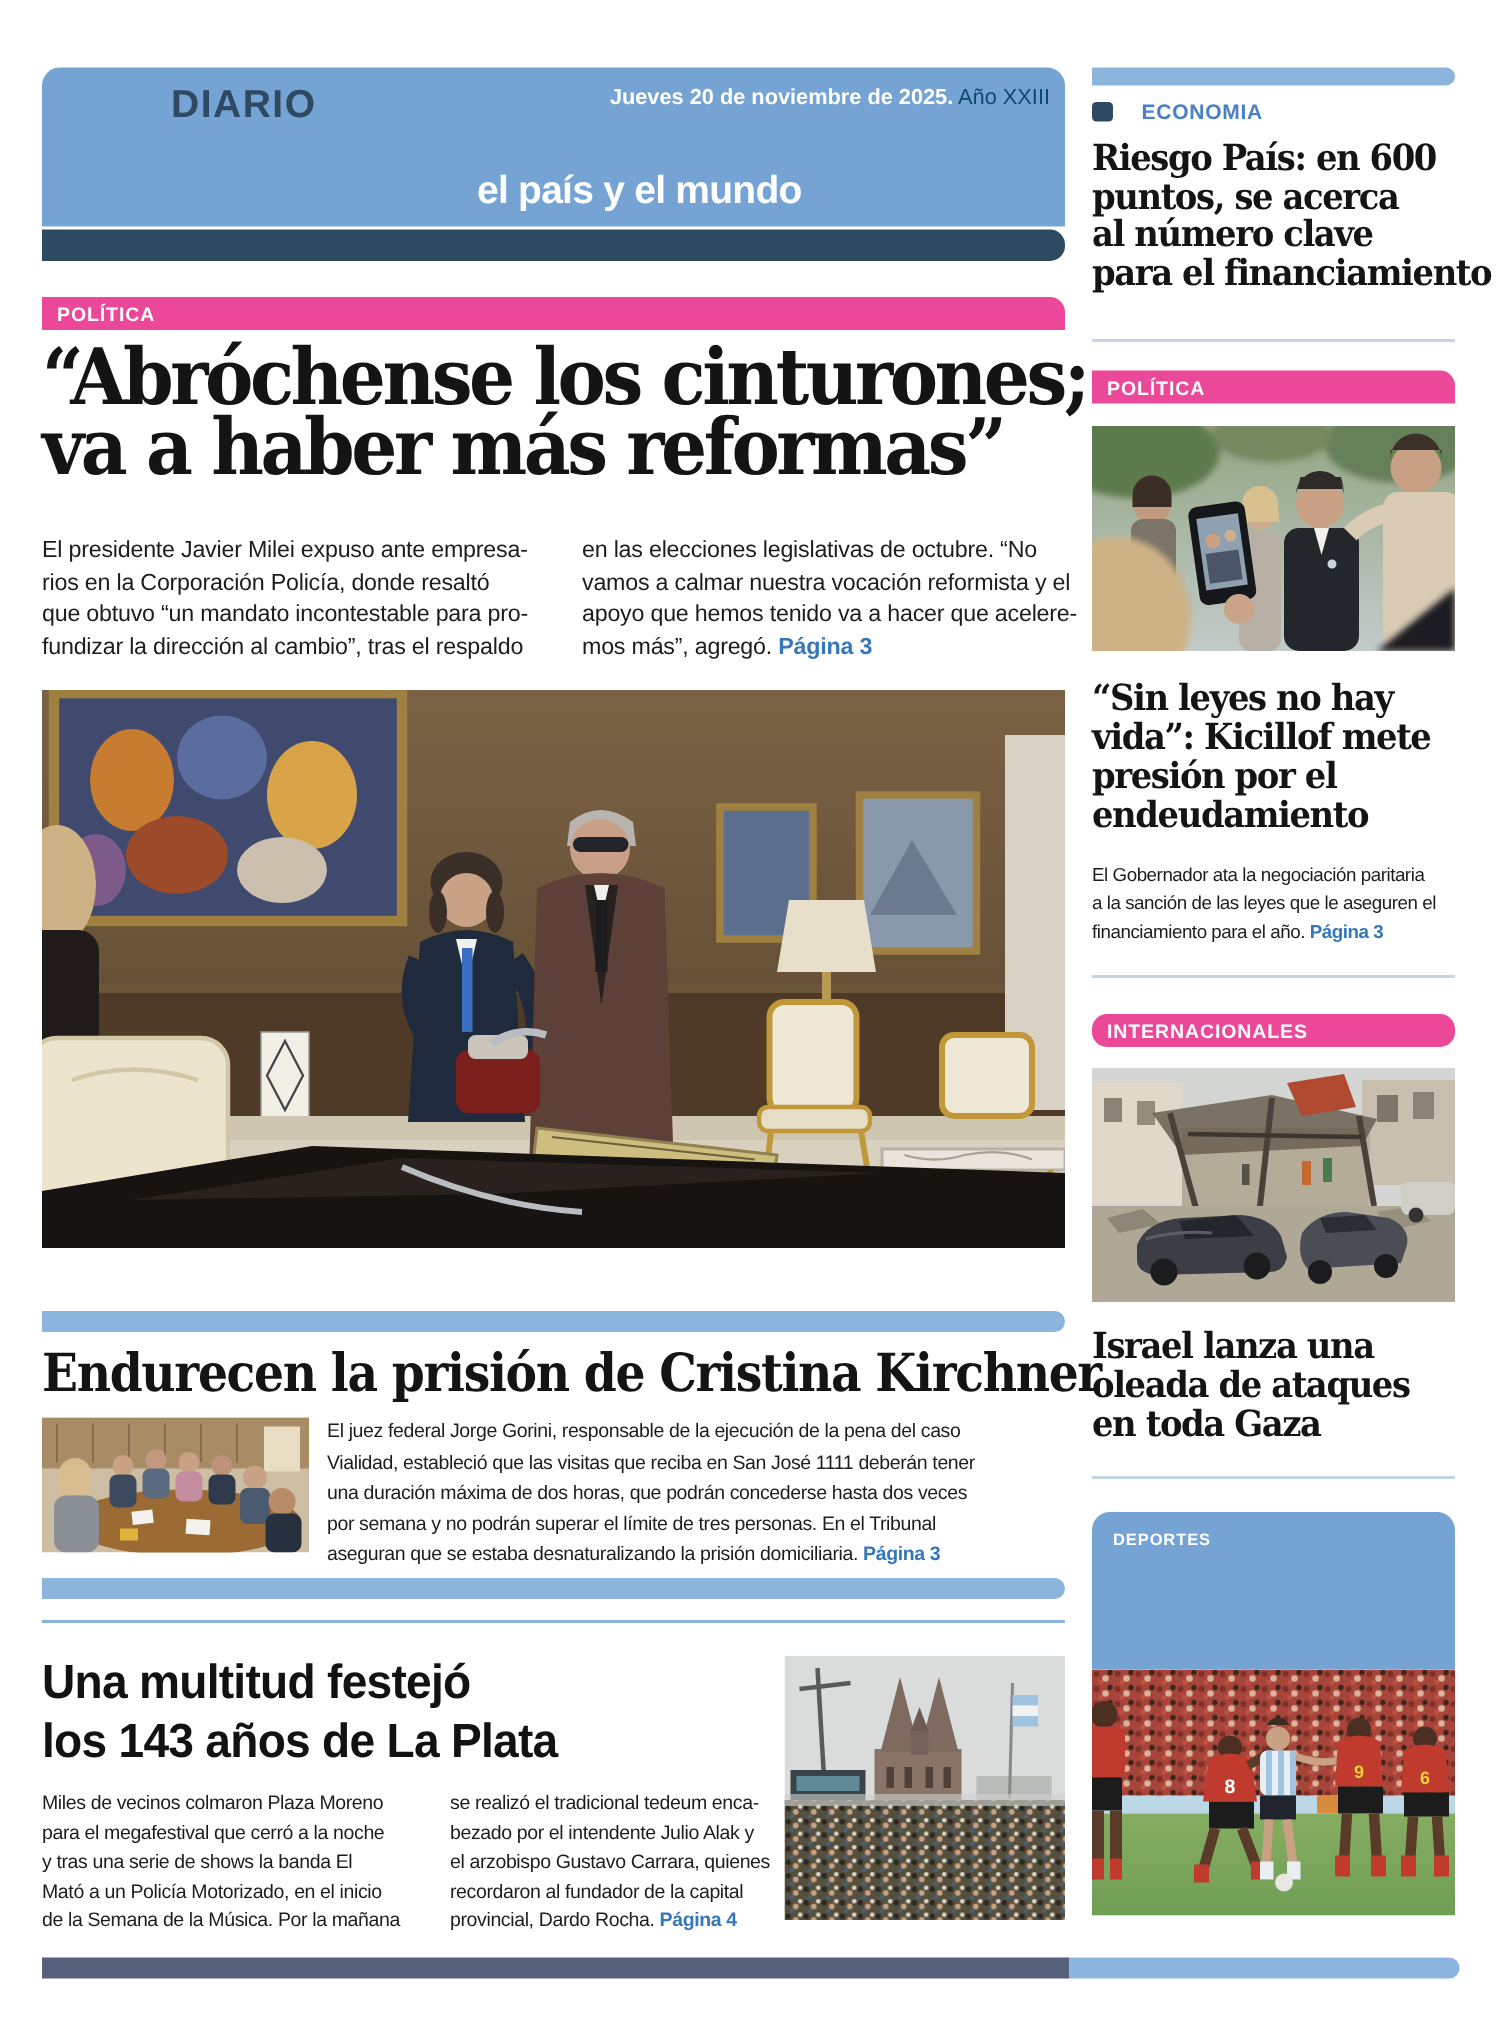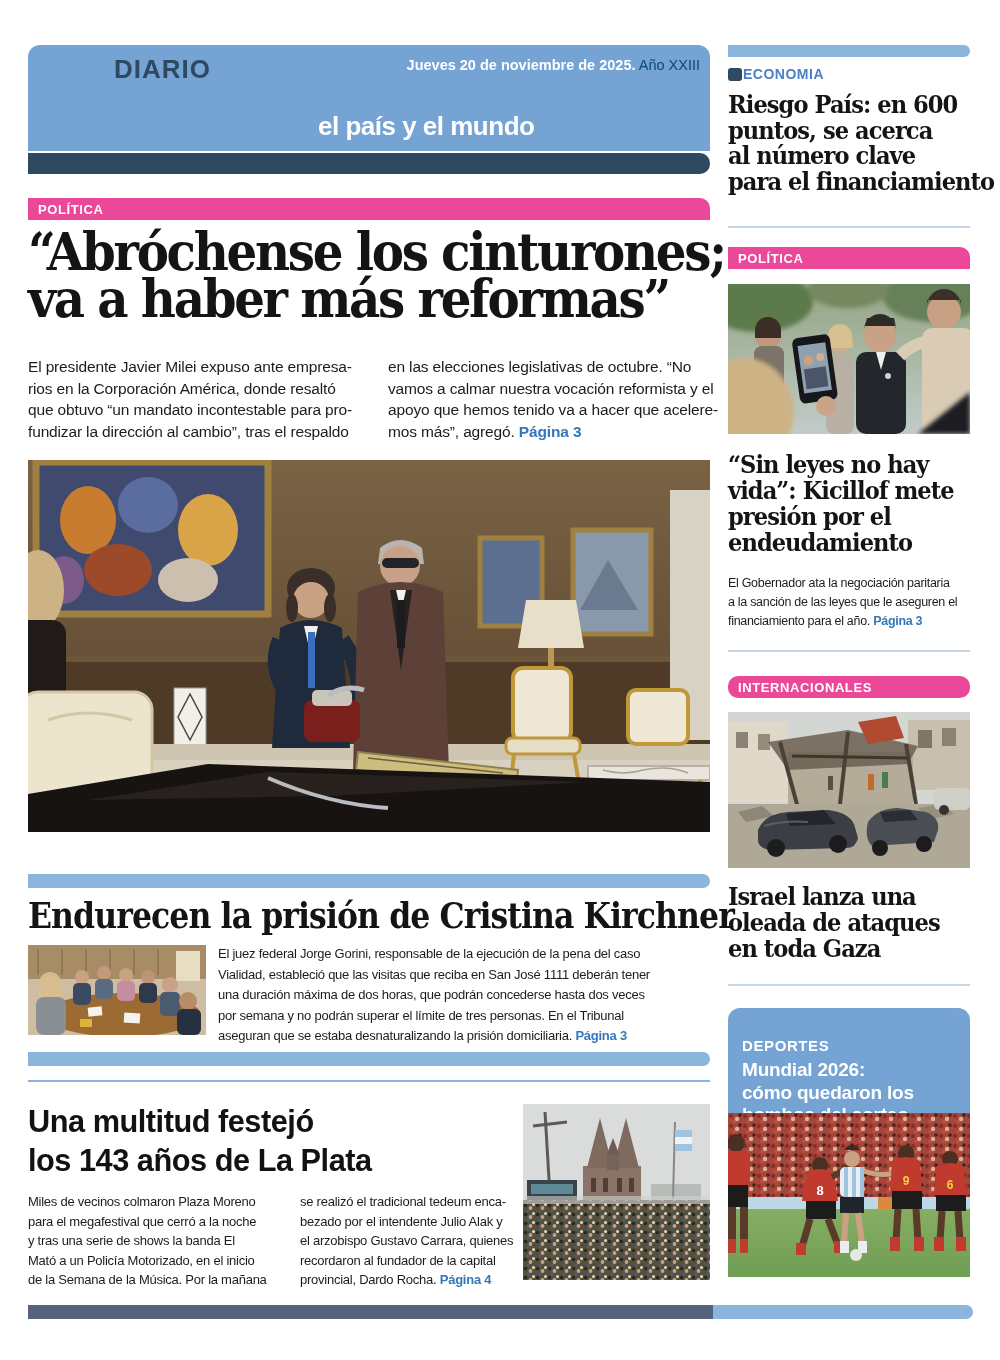--- a/index.html
+++ b/index.html
@@ -55,28 +55,28 @@
   .divider1{left:28px;top:874px;width:682px;height:14px;}
   .divider2{left:28px;top:1052px;width:682px;height:14px;}
   .thinline-main{left:28px;top:1080px;width:682px;height:2px;background:#8ab4de;}
   .topbar-right{left:728px;top:45px;width:242px;height:12px;background:#8cb5de;border-radius:0 6px 6px 0;}
   .thinline-r{width:242px;height:2px;background:#c5d4e6;left:728px;}
   .tl-r1{top:226px;} .tl-r2{top:650px;} .tl-r3{top:984px;}
   .bottombar-dark{left:28px;top:1305px;width:685px;height:14px;background:#55617a;}
   .bottombar-light{left:713px;top:1305px;width:260px;height:14px;background:#8cb5de;border-radius:0 7px 7px 0;}
 
   
-  .eco-label{left:728px;top:66px;display:flex;align-items:center;gap:1px;text-align:center;}
+  .eco-label{left:728px;top:66px;display:flex;align-items:center;gap:19px;text-align:center;}
   .eco-square{width:14px;height:13px;background:#2e4a63;border-radius:3px;}
   .eco-text{color:#4a80c4;font-weight:700;font-size:14px;letter-spacing:.5px;}
 
   
   .dep-block{left:728px;top:1008px;width:242px;height:105px;background:#74a3d4;border-radius:12px 12px 0 0;
              box-sizing:border-box;padding:13px 10px 0 14px;}
-  .dep-label{color:#fff;font-weight:700;font-size:15px;letter-spacing:.6px;margin-top:16px;}
+  .dep-label{color:#fff;font-weight:700;font-size:11px;letter-spacing:.6px;}
   .dep-hl{color:#fff;font-weight:700;font-size:19px;line-height:22.5px;margin-top:5px;letter-spacing:-.2px;}
 
   
   .photo{display:block;}
   .ph-main{left:28px;top:460px;width:682px;height:372px;}
   .ph-kirchner{left:28px;top:945px;width:178px;height:90px;}
   .ph-kicillof{left:728px;top:284px;width:242px;height:150px;}
   .ph-gaza{left:728px;top:712px;width:242px;height:156px;}
   .ph-soccer{left:728px;top:1113px;width:242px;height:164px;}
   .ph-laplata{left:523px;top:1104px;width:187px;height:176px;}
@@ -92,21 +92,21 @@
     <div class="abs brand-tagline">el país y el mundo</div>
     <div class="abs dateline"><span class="d1">Jueves 20 de noviembre de 2025.</span> <span class="d2">Año XXIII</span></div>
   </div>
   <div class="abs navybar"></div>
   <div class="abs topbar-right"></div>
 
   <div class="abs labelbar lb-main">POLÍTICA</div>
   <div class="abs serif-hl hl-main preline">“Abróchense los cinturones;
 va a haber más reformas”</div>
   <div class="abs body-txt mb-col mb-c1 preline">El presidente Javier Milei expuso ante empresa-
-rios en la Corporación América, donde resaltó
+rios en la Corporación Policía, donde resaltó
 que obtuvo “un mandato incontestable para pro-
 fundizar la dirección al cambio”, tras el respaldo</div>
   <div class="abs body-txt mb-col mb-c2"><span class="preline">en las elecciones legislativas de octubre. “No
 vamos a calmar nuestra vocación reformista y el
 apoyo que hemos tenido va a hacer que acelere-
 mos más”, agregó.</span> <span class="pagelink">Página 3</span></div>
 
   <div class="abs photo ph-main">
     <svg width="682" height="372" viewBox="0 0 682 372" preserveAspectRatio="none">
       <defs>
@@ -412,23 +412,20 @@
       <path d="M36,114 q20,-6 44,-4" stroke="#5a5e64" stroke-width="2" fill="none"></path>
     </svg>
   </div>
   <div class="abs serif-hl hl-gaza preline">Israel lanza una
 oleada de ataques
 en toda Gaza</div>
   <div class="abs thinline-r tl-r3"></div>
 
   <div class="abs dep-block">
     <div class="dep-label">DEPORTES</div>
-    <div class="dep-hl preline">Mundial 2026:
-cómo quedaron los
-bombos del sorteo</div>
   </div>
   <div class="abs photo ph-soccer">
     <svg width="242" height="164" viewBox="0 0 242 164" preserveAspectRatio="none">
       <defs>
         <pattern id="pat-crowd-red" width="14" height="10" patternUnits="userSpaceOnUse">
           <rect width="14" height="10" fill="#a8453a"></rect>
           <circle cx="3" cy="3" r="2" fill="#7e2f26"></circle>
           <circle cx="9" cy="6" r="2.2" fill="#d9b49a"></circle>
           <circle cx="12" cy="2" r="1.8" fill="#3c241e"></circle>
           <circle cx="6" cy="8.5" r="1.6" fill="#c2513f"></circle>

